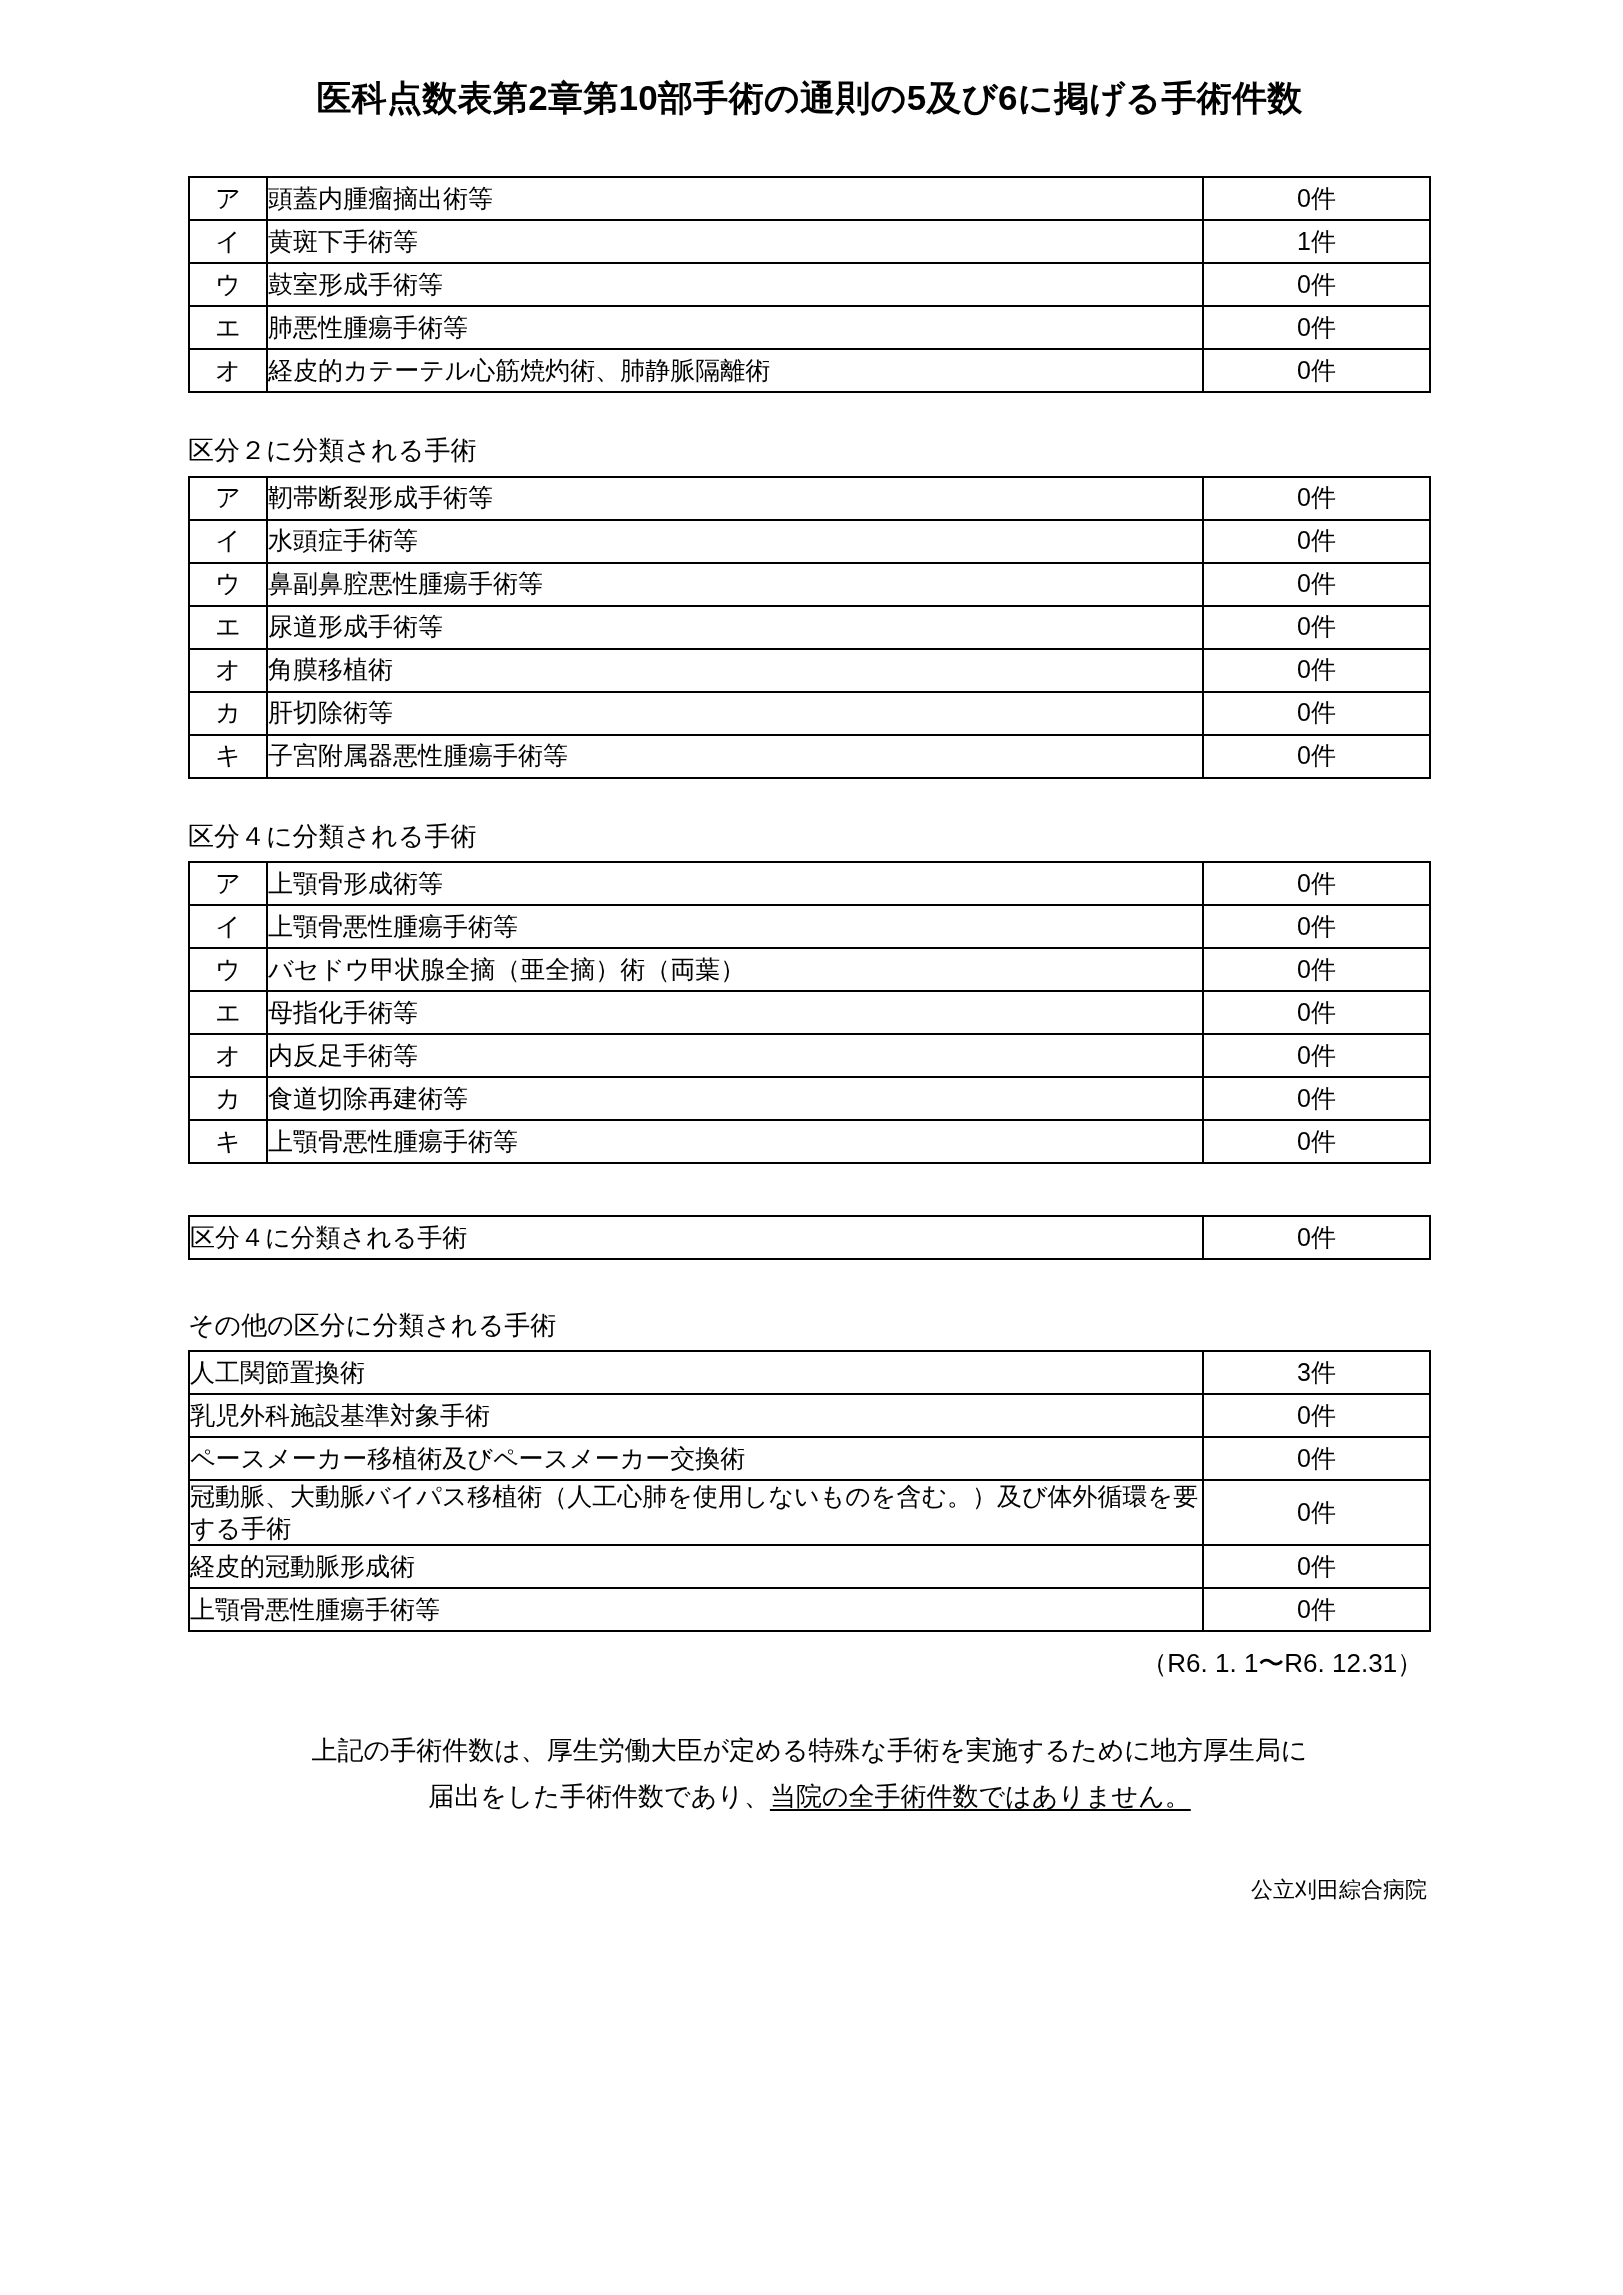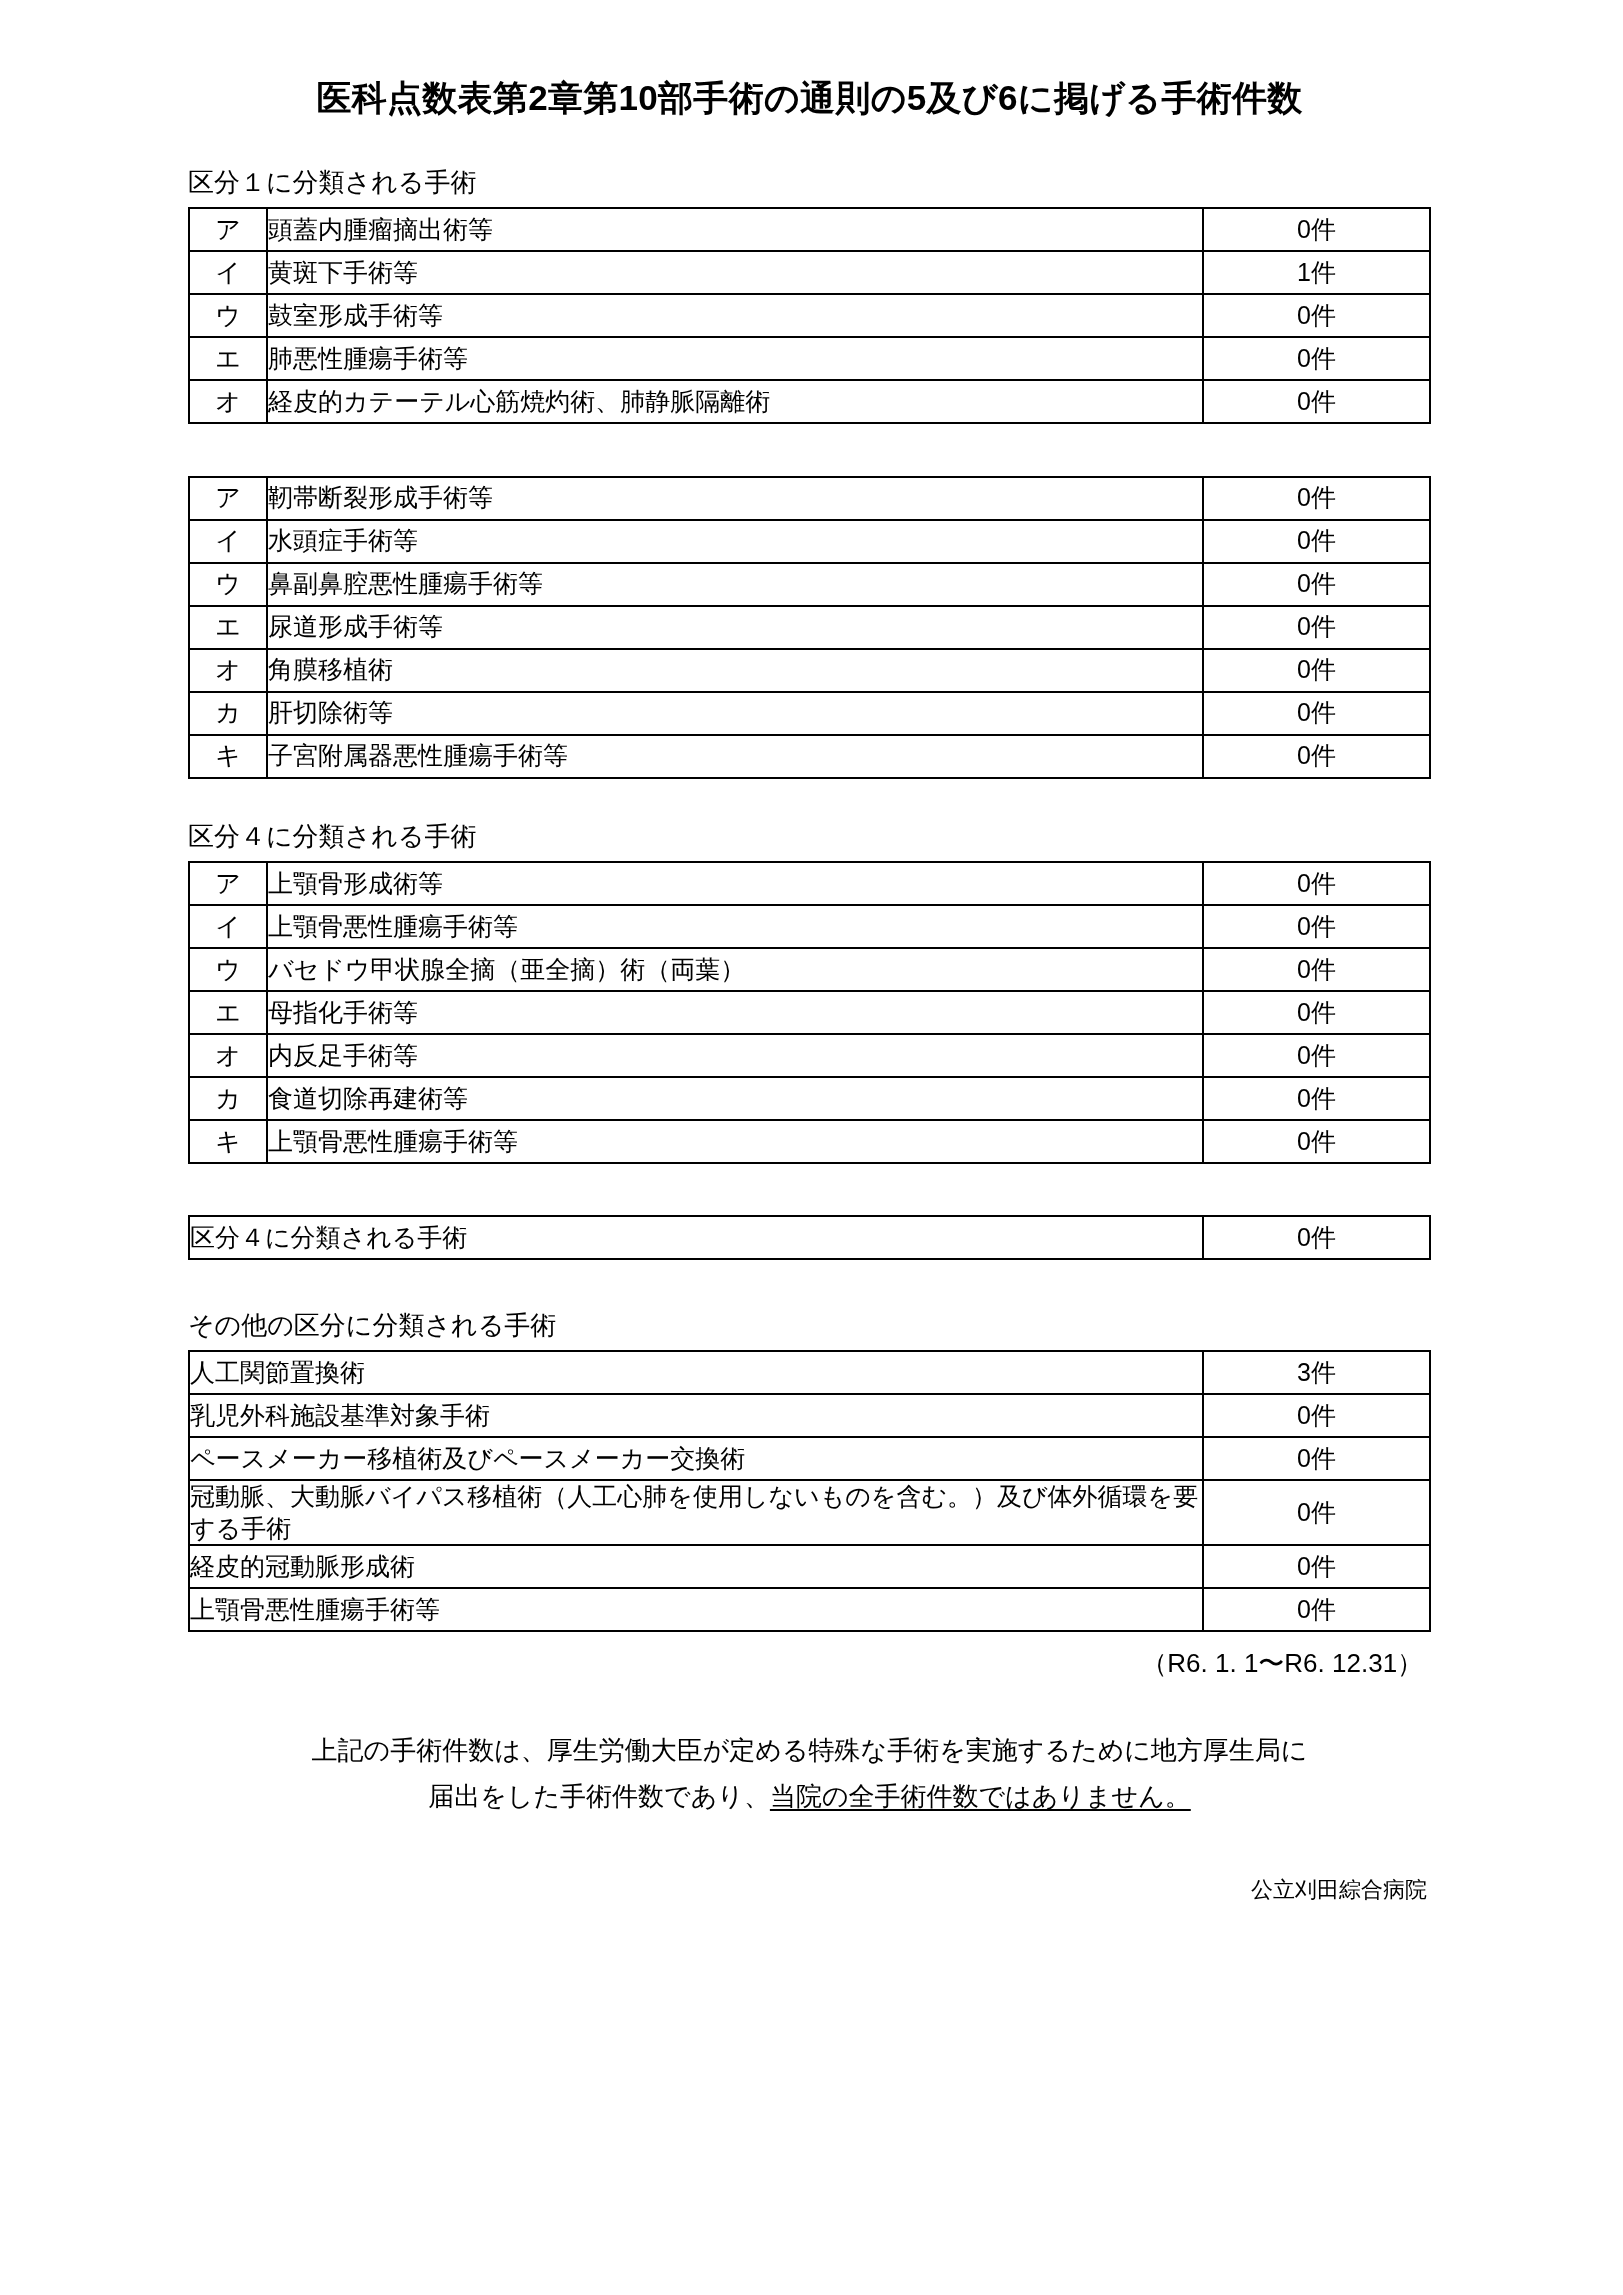--- a/index.html
+++ b/index.html
@@ -133,21 +133,20 @@
 </head>
 <body>
 
 <div class="page">
   <div class="inner">
 
     <div class="doc-title">医科点数表第2章第10部手術の通則の5及び6に掲げる手術件数</div>
 
     <div class="gap-title-to-s1"></div>
 
-    <div class="section-heading">区分１に分類される手術</div>
     <div class="gap-heading-to-table"></div>
     <table class="grid">
       <tbody>
         <tr>
           <td class="kana">ア</td>
           <td class="name">頭蓋内腫瘤摘出術等</td>
           <td class="count">0件</td>
         </tr>
         <tr>
           <td class="kana">イ</td>
@@ -167,20 +166,21 @@
         <tr>
           <td class="kana">オ</td>
           <td class="name">経皮的カテーテル心筋焼灼術、肺静脈隔離術</td>
           <td class="count">0件</td>
         </tr>
       </tbody>
     </table>
 
     <div class="gap-between-sections"></div>
 
+    <div class="section-heading">区分２に分類される手術</div>
     <div class="gap-heading-to-table"></div>
     <table class="grid">
       <tbody>
         <tr>
           <td class="kana">ア</td>
           <td class="name">靭帯断裂形成手術等</td>
           <td class="count">0件</td>
         </tr>
         <tr>
           <td class="kana">イ</td>

